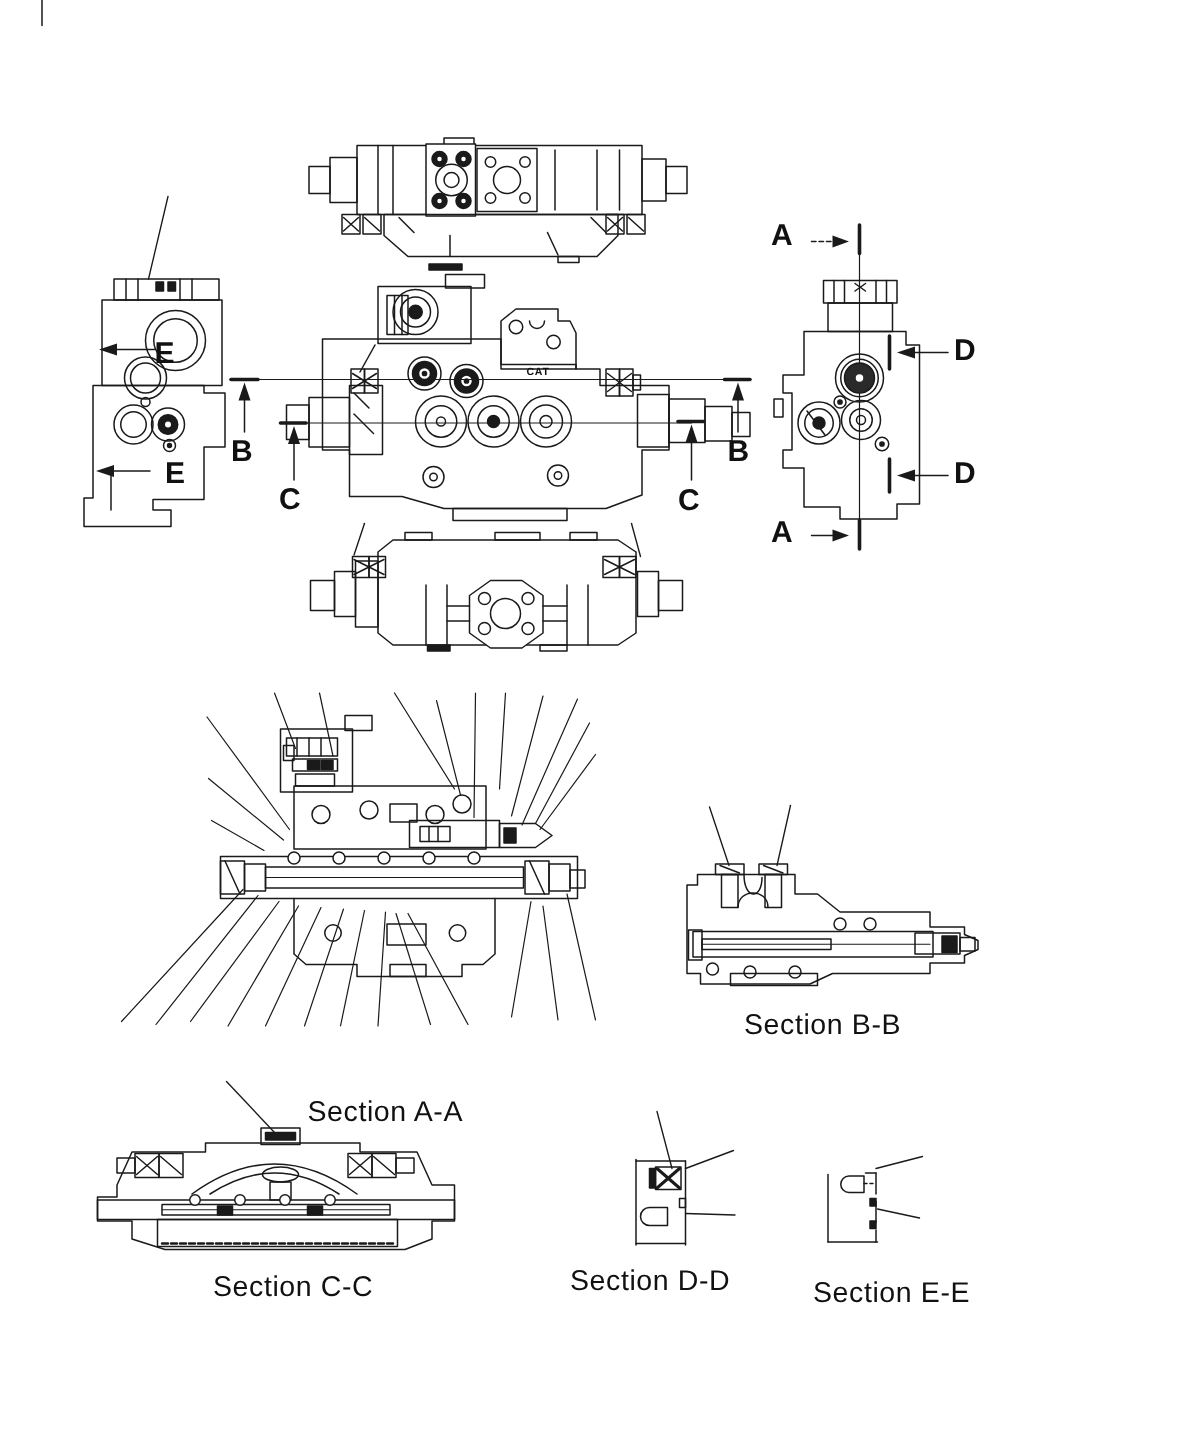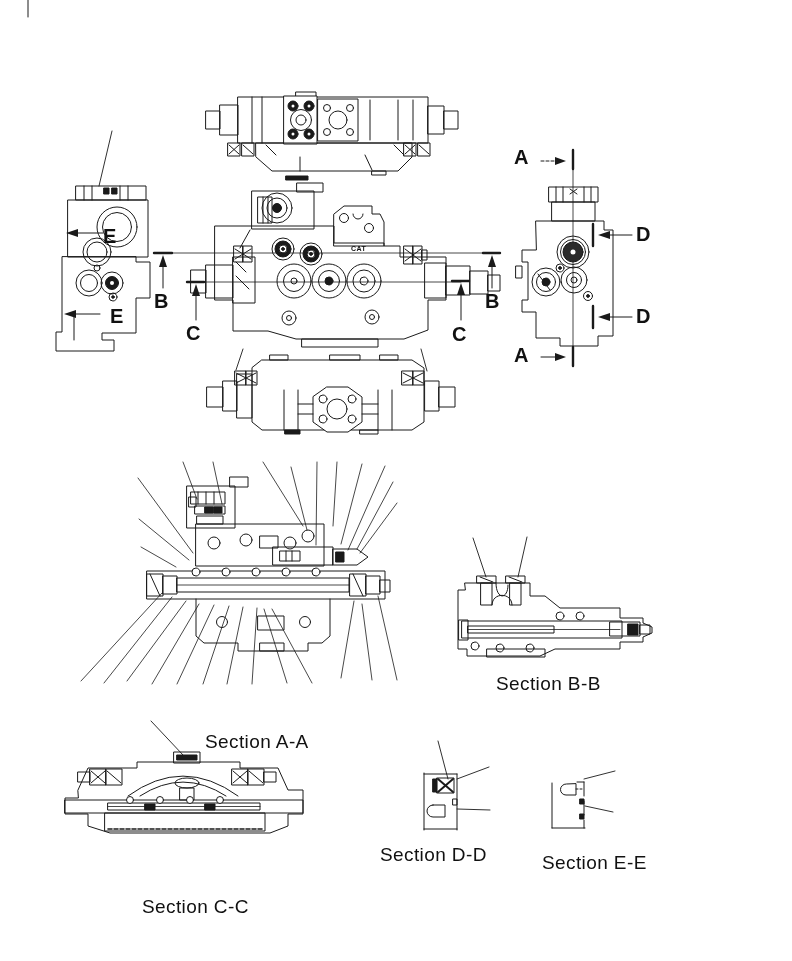--- a/index.html
+++ b/index.html
@@ -462,17 +462,17 @@
 <div class="cut-letter" style="left:452px; top:324px;">C</div>
 <div class="cut-letter" style="left:636px; top:224px;">D</div>
 <div class="cut-letter" style="left:636px; top:306px;">D</div>
 <div class="cut-letter" style="left:103px; top:226px;">E</div>
 <div class="cut-letter" style="left:110px; top:306px;">E</div>
 
 <div class="logo-text" style="left:351px; top:245px;">CAT</div>
 
 <div class="section-caption" style="left:205px; top:710px;margin-top:24px;">Section A-A</div>
 <div class="section-caption" style="left:496px; top:676px;">Section B-B</div>
-<div class="section-caption" style="left:142px; top:851px;margin-top:48px;">Section C-C</div>
+<div class="section-caption" style="left:142px; top:851px;">Section C-C</div>
 <div class="section-caption" style="left:380px; top:847px;">Section D-D</div>
 <div class="section-caption" style="left:542px; top:855px;">Section E-E</div>
 
 </div>
 
 </body></html>

